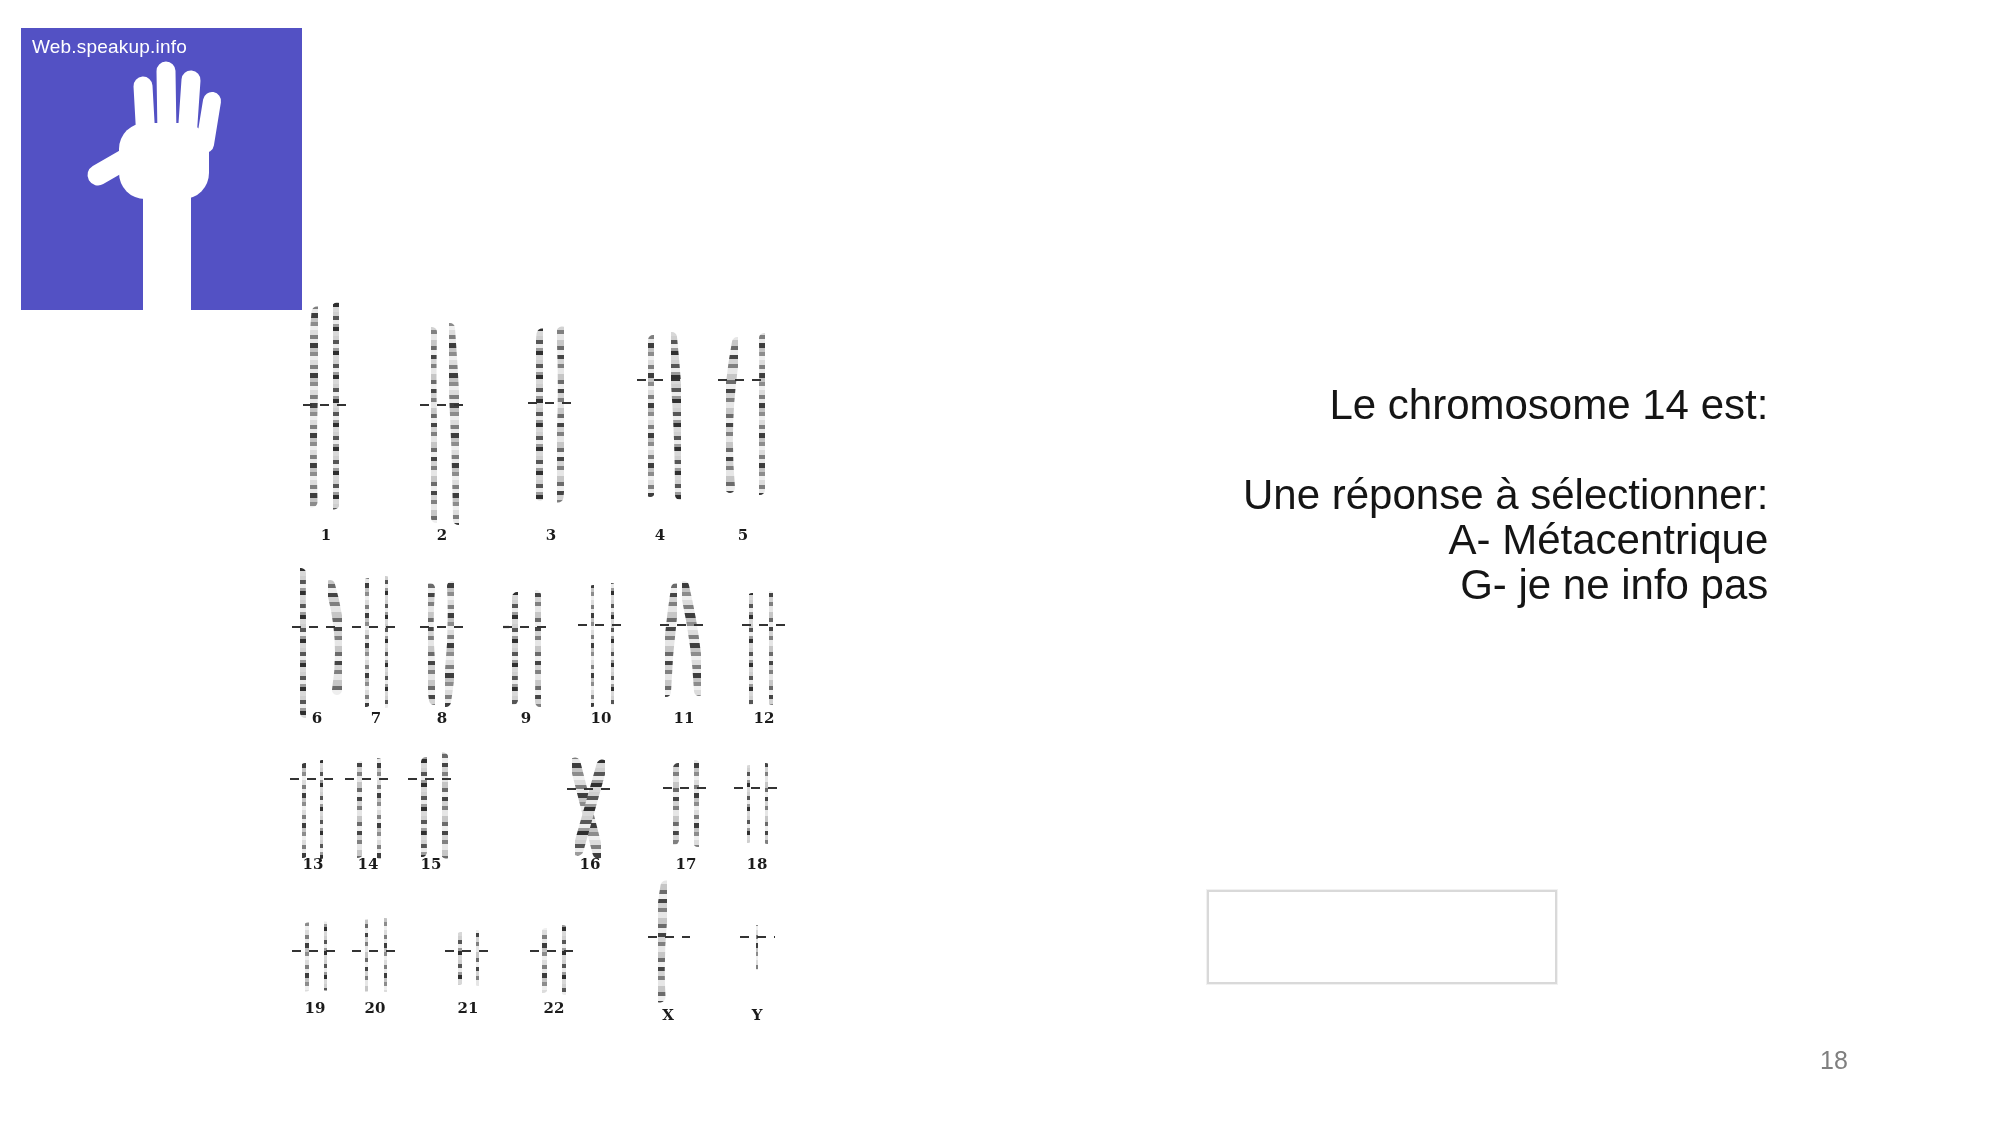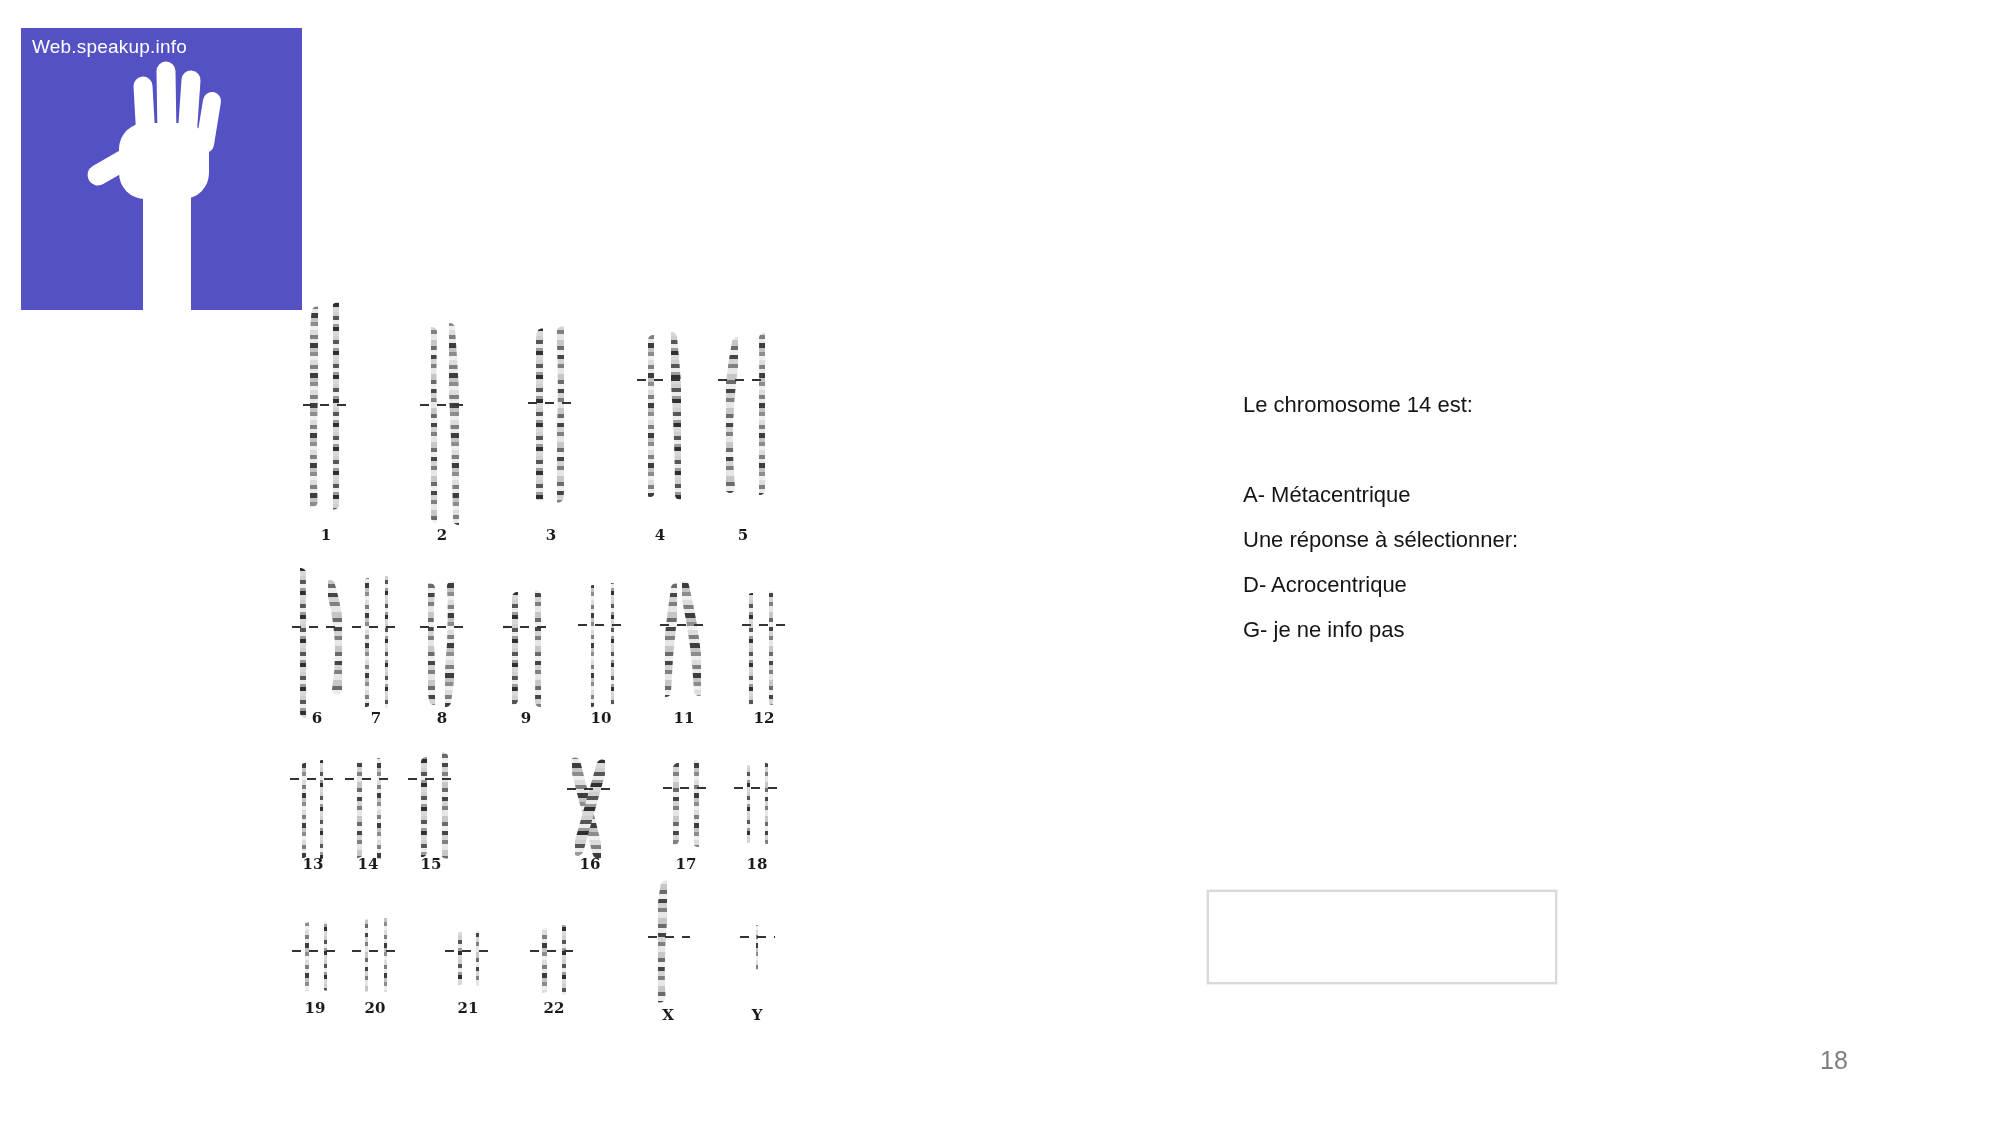--- a/index.html
+++ b/index.html
@@ -11,21 +11,21 @@
   
   .badge{position:absolute;left:21px;top:28px;width:281px;height:282px;}
   .badge-brand{position:absolute;left:11px;top:8px;color:#ffffff;font-size:19px;letter-spacing:.2px;}
   .badge-hand{position:absolute;left:0;top:0;width:281px;height:282px;}
 
   
   .karyotype{position:absolute;left:270px;top:290px;width:800px;height:780px;}
   .karyo-label{font-family:"DejaVu Serif",serif;font-weight:bold;font-size:15px;fill:#1b1b1b;}
 
   
-  .question{position:absolute;left:1243px;top:382px;color:#151515;font-size:22px;line-height:45px;white-space:nowrap;}
+  .question{position:absolute;left:1243px;top:382px;color:#151515;font-size:42px;line-height:45px;white-space:nowrap;text-align:right;}
   .q-line{height:45px;}
 
   
   .answer-box{position:absolute;left:1207px;top:890px;width:346px;height:90px;
     background:#ffffff;border:2px solid #d9d9d9;box-shadow:0 0 0 1px #f1f1f1;}
 
   
   .page-number{position:absolute;left:1820px;top:1046px;color:#7f7f7f;font-size:25px;}
 </style>
 </head>
@@ -227,23 +227,22 @@
           <path d="M 757,929 Q 758,947.5 757,966" fill="none" stroke="url(#band0)" stroke-width="10" stroke-linecap="round" filter="url(#soft)"></path>
           <line x1="740" x2="775" y1="937" y2="937" stroke="#333333" stroke-width="2.2" stroke-dasharray="9 8"></line>
           <text x="757" y="1020" text-anchor="middle" class="karyo-label">Y</text>
         </g>
       </g>
   </svg>
 
   <div class="question">
     <div class="q-line">Le chromosome 14 est:</div>
     <div class="q-line"></div>
+    <div class="q-line">Une réponse à sélectionner:</div>
     <div class="q-line">A- Métacentrique</div>
-    <div class="q-line">Une réponse à sélectionner:</div>
-    <div class="q-line">D- Acrocentrique</div>
     <div class="q-line">G- je ne info pas</div>
   </div>
 
   <div class="answer-box"></div>
 
   <div class="page-number">18</div>
 
 </div>
 
 </body></html>

